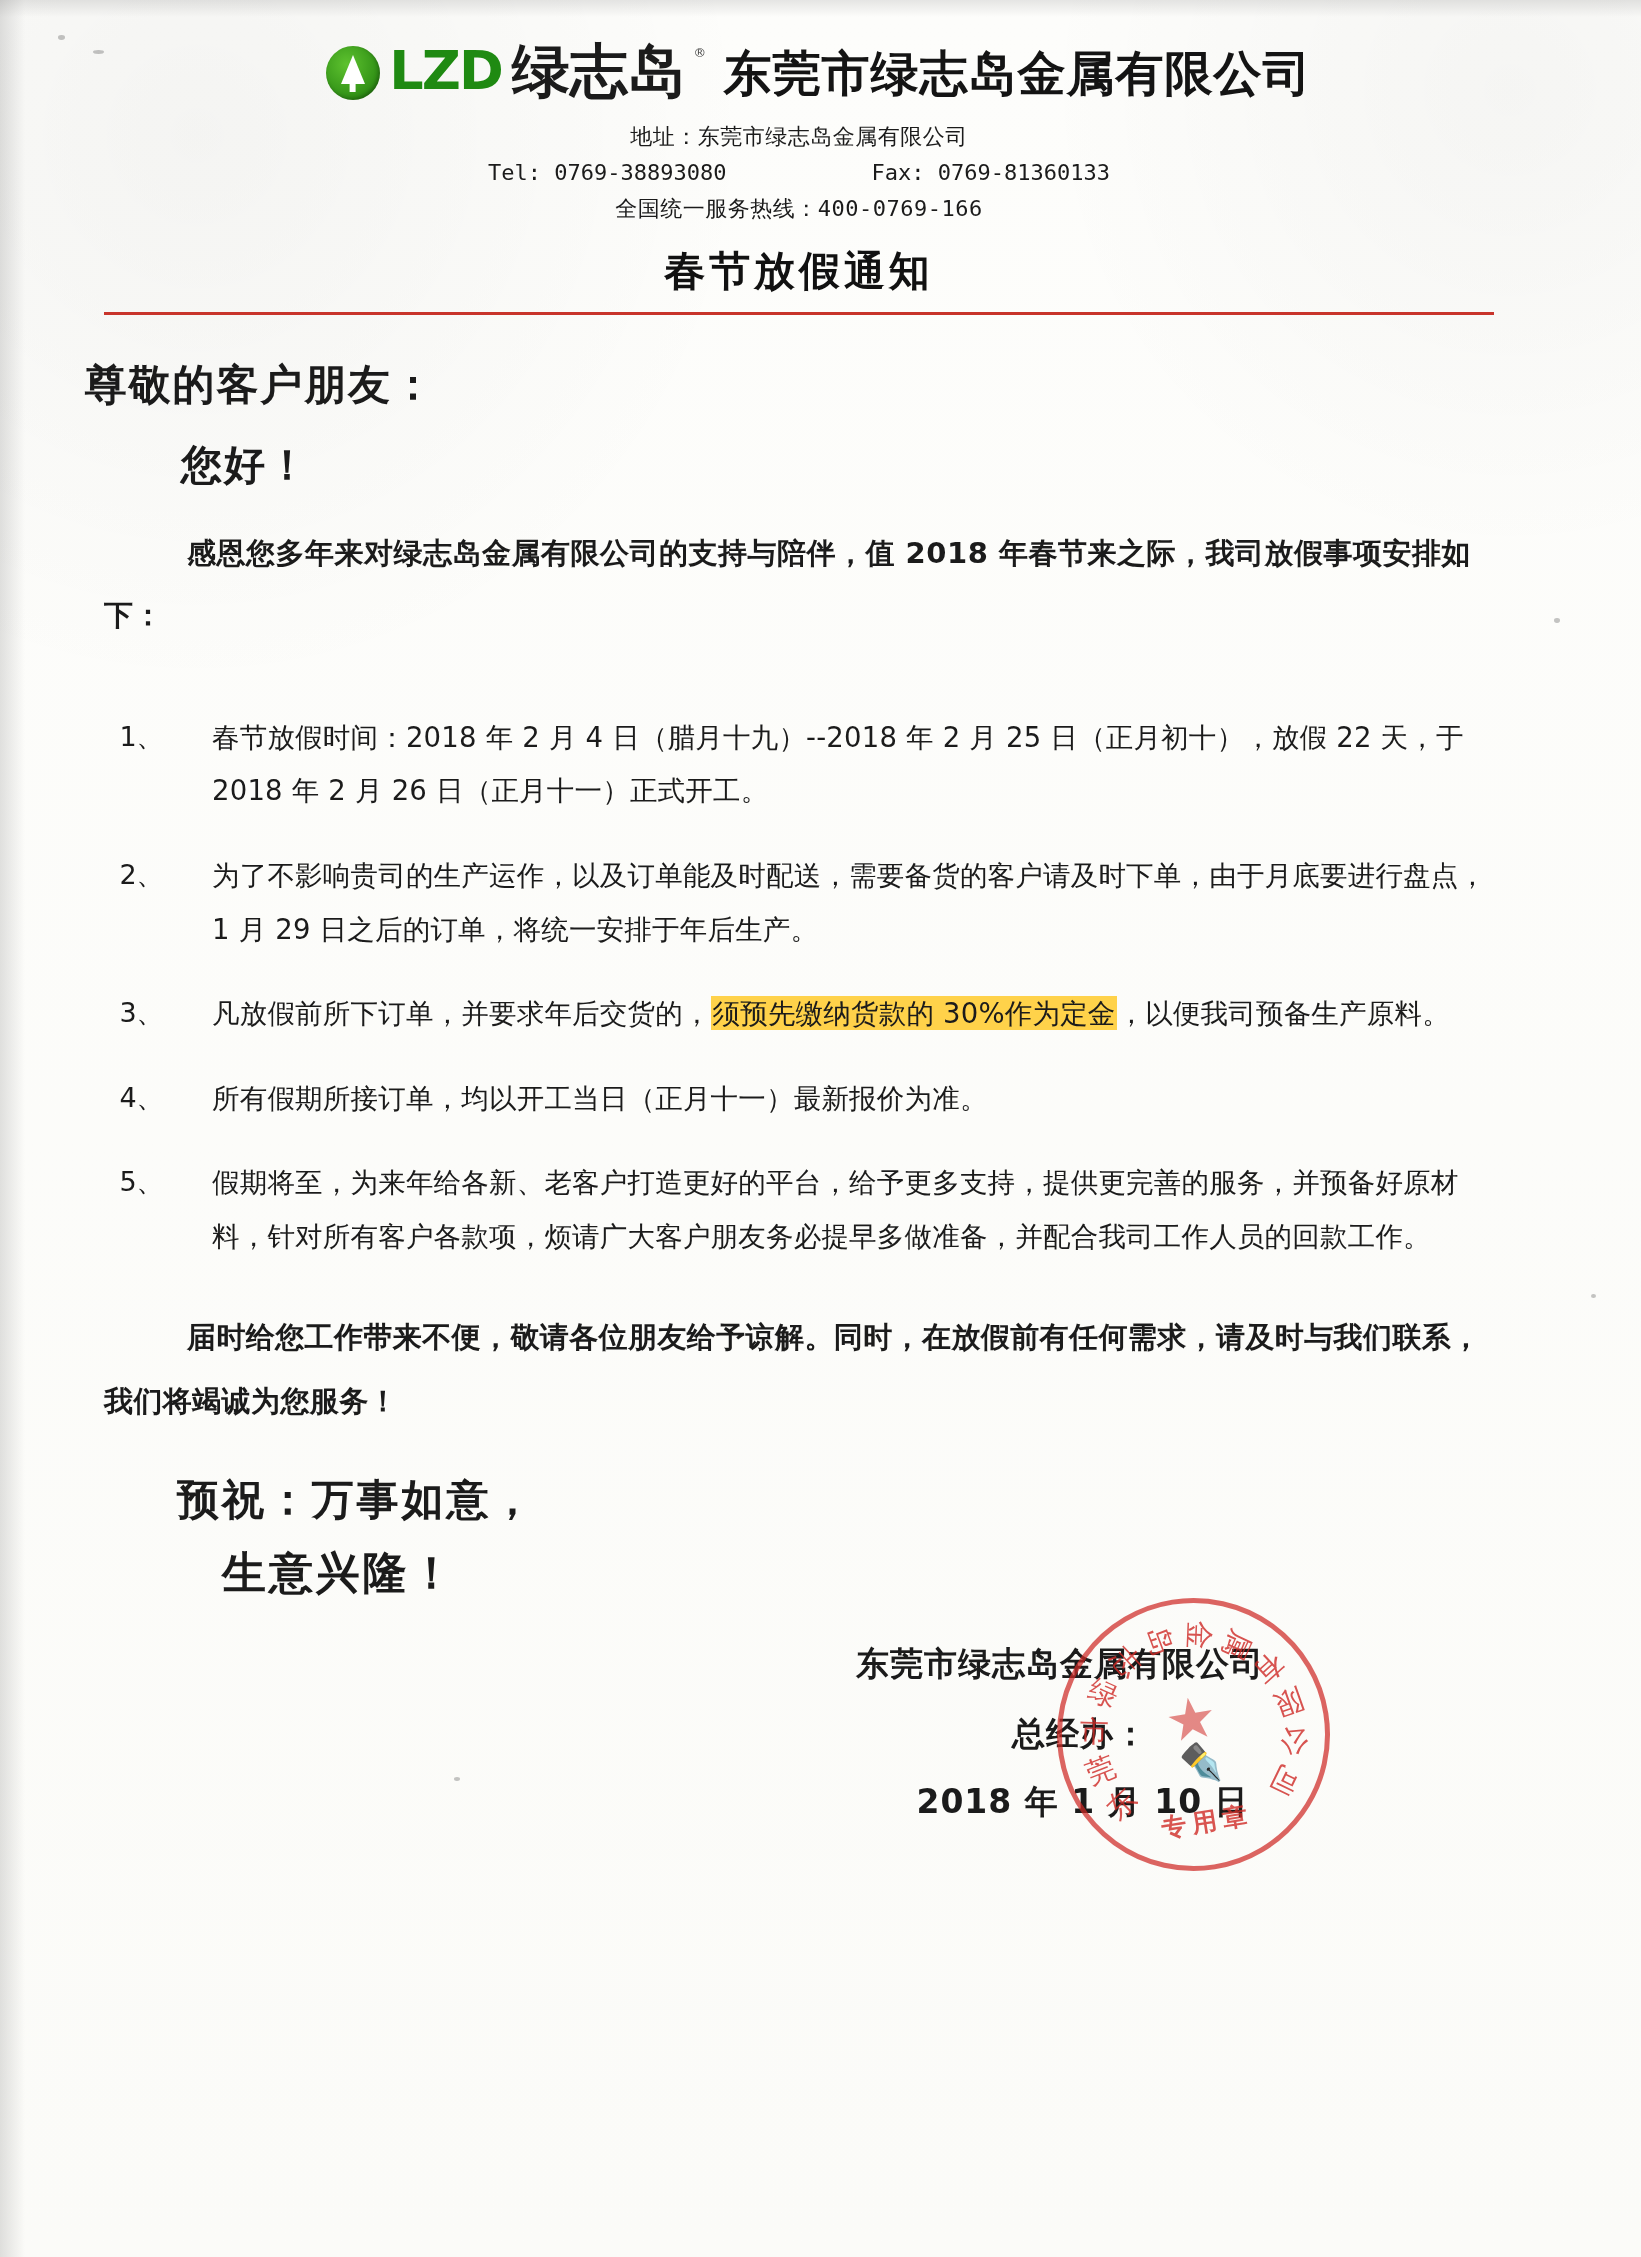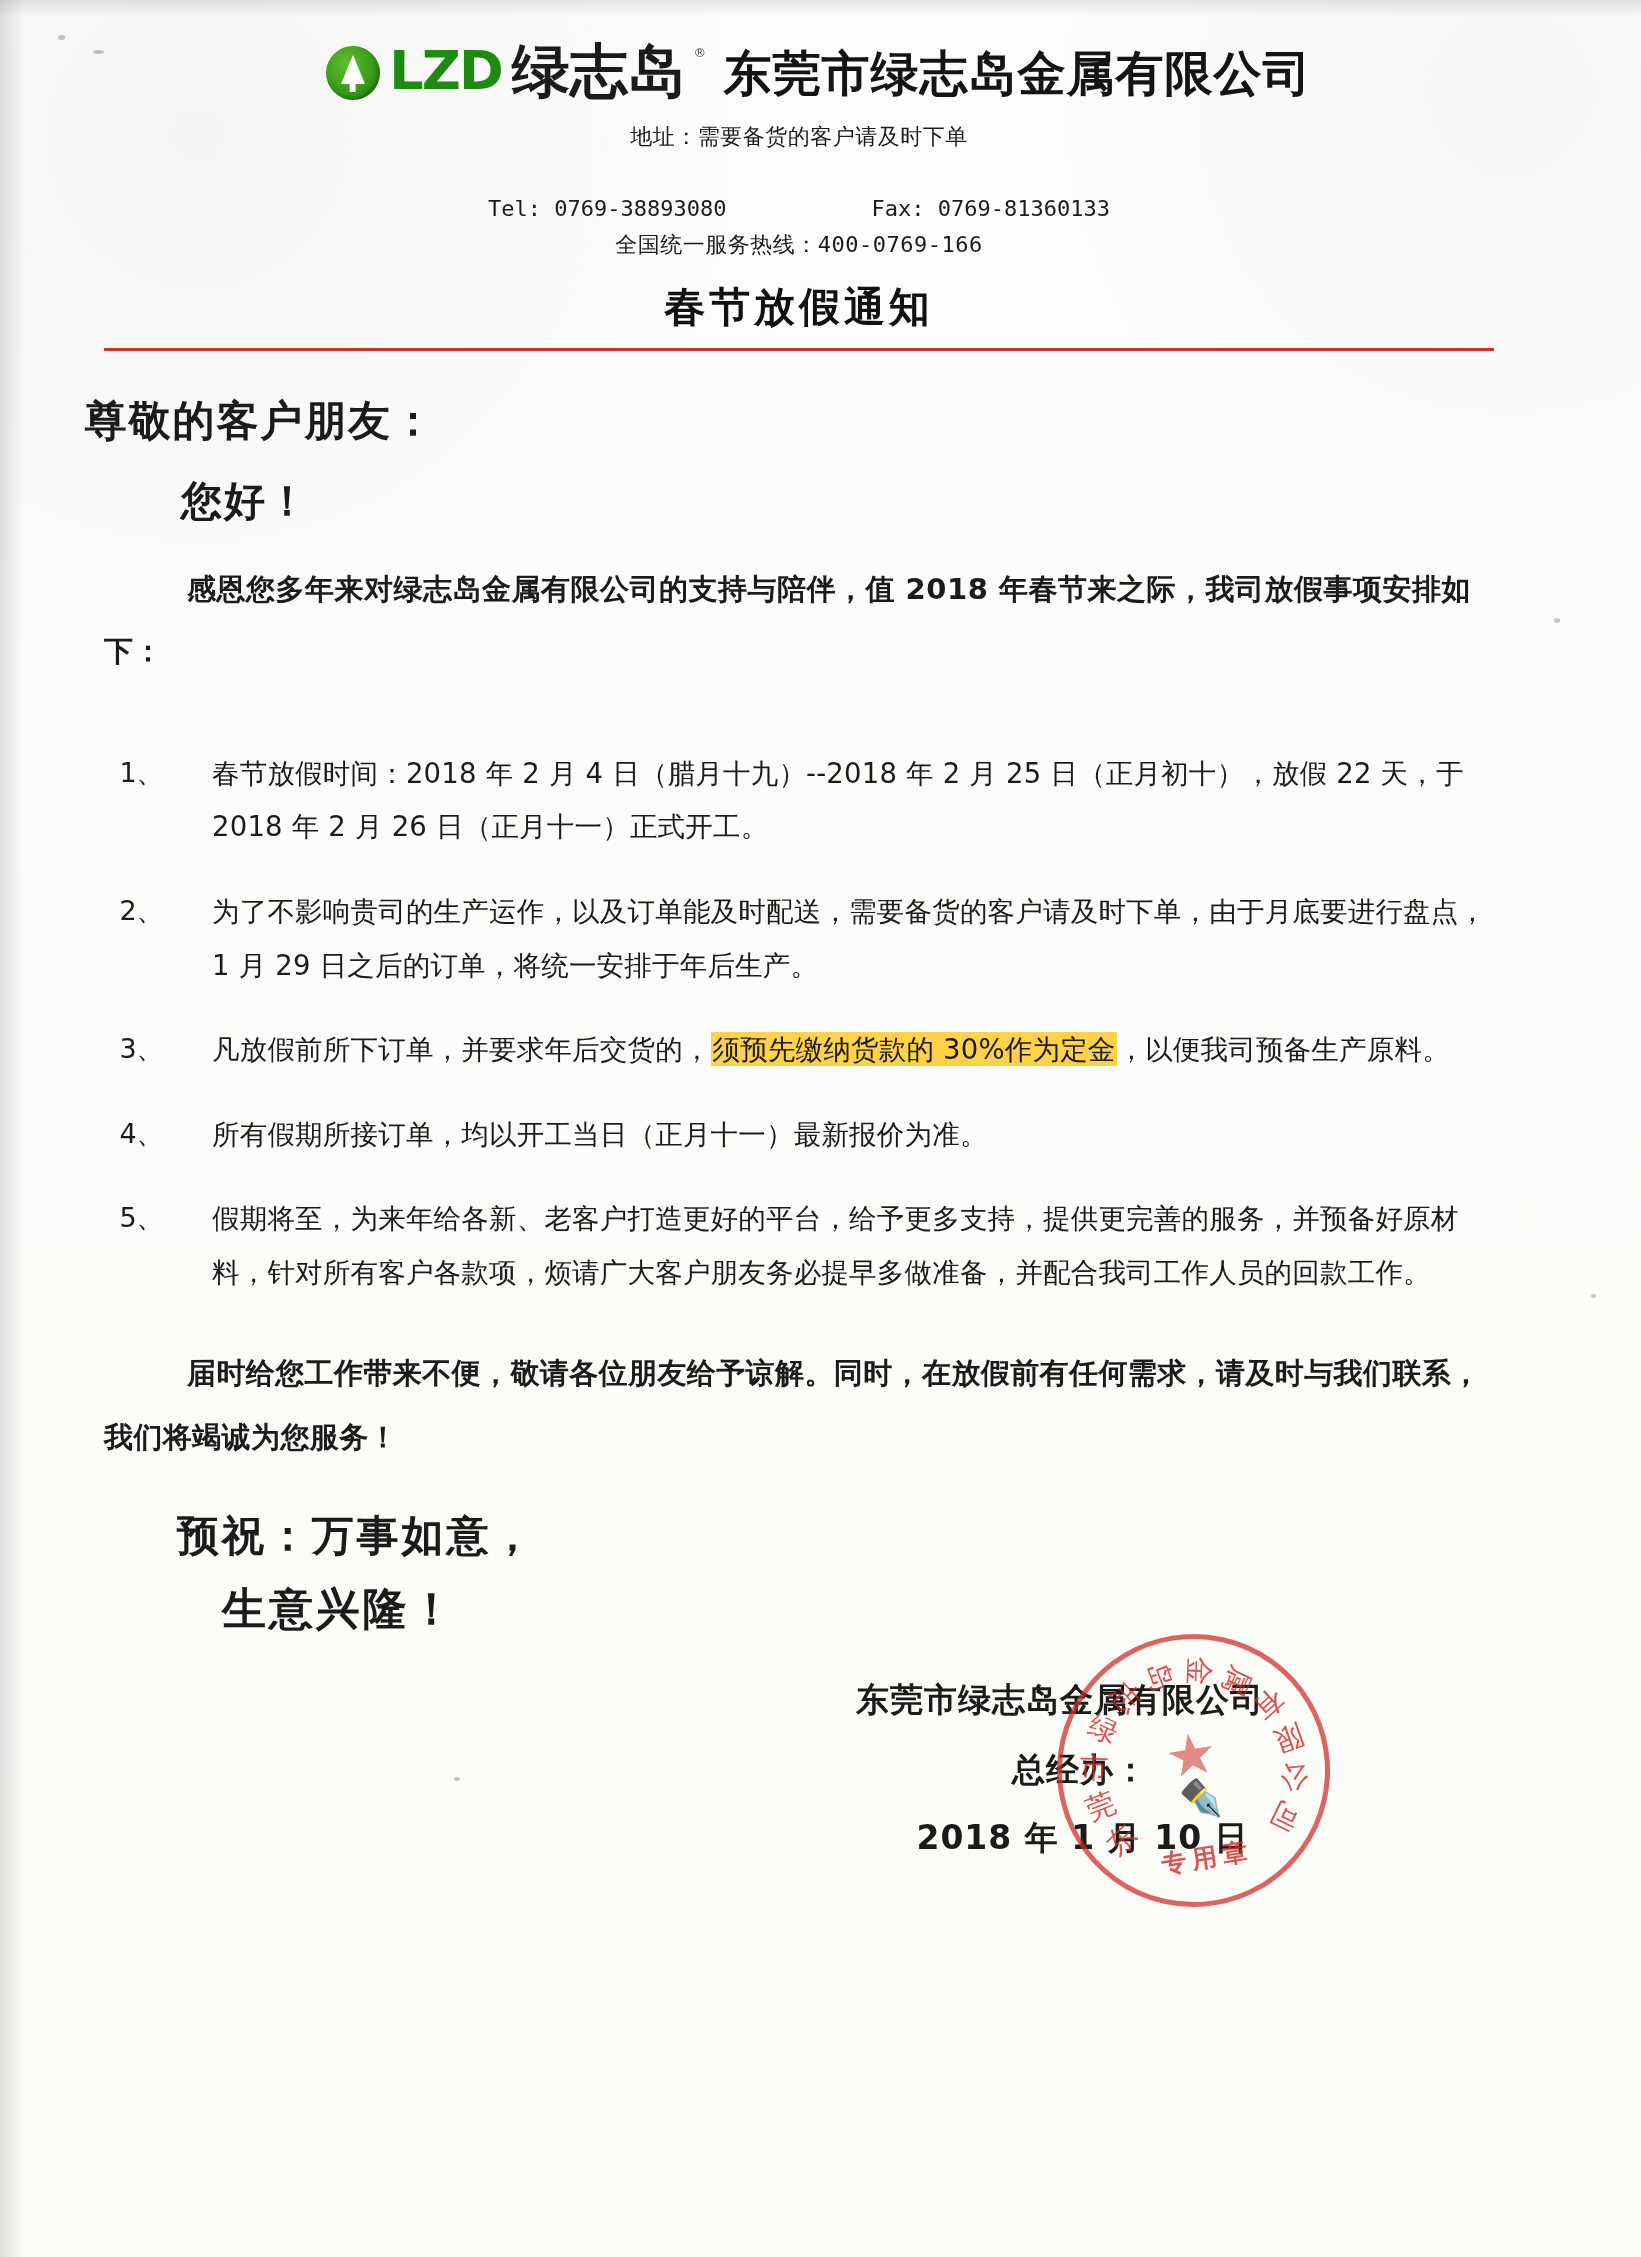--- a/index.html
+++ b/index.html
@@ -128,21 +128,20 @@
     line-height: 1.62;
     letter-spacing: 0.5px;
   }
   .addr-tel {
     display: flex;
     justify-content: center;
     gap: 145px;
     font-family: "DejaVu Sans Mono", monospace;
     font-size: 22px;
     letter-spacing: 0px;
-    margin-top: 36px;
   }
   .addr-hot {
     font-family: "DejaVu Sans", sans-serif;
   }
   .addr-hot .num {
     font-family: "DejaVu Sans Mono", monospace;
   }
 
   .doc-title {
     text-align: center;
@@ -343,21 +342,21 @@
 
     <div class="letterhead">
       <span class="logo-mark"></span>
       <span class="logo-lzd">LZD</span>
       <span class="logo-cn">绿志岛</span>
       <span class="logo-reg">®</span>
       <span class="company-name">东莞市绿志岛金属有限公司</span>
     </div>
 
     <div class="addr-block">
-      <div>地址：需要备货的客户请及时下单</div>
+      <div>地址：东莞市绿志岛金属有限公司</div>
       <div class="addr-tel">
         <span>Tel: 0769-38893080</span>
         <span>Fax: 0769-81360133</span>
       </div>
       <div class="addr-hot">
         <span>全国统一服务热线：</span><span class="num">400-0769-166</span>
       </div>
     </div>
 
     <div class="doc-title">春节放假通知</div>

